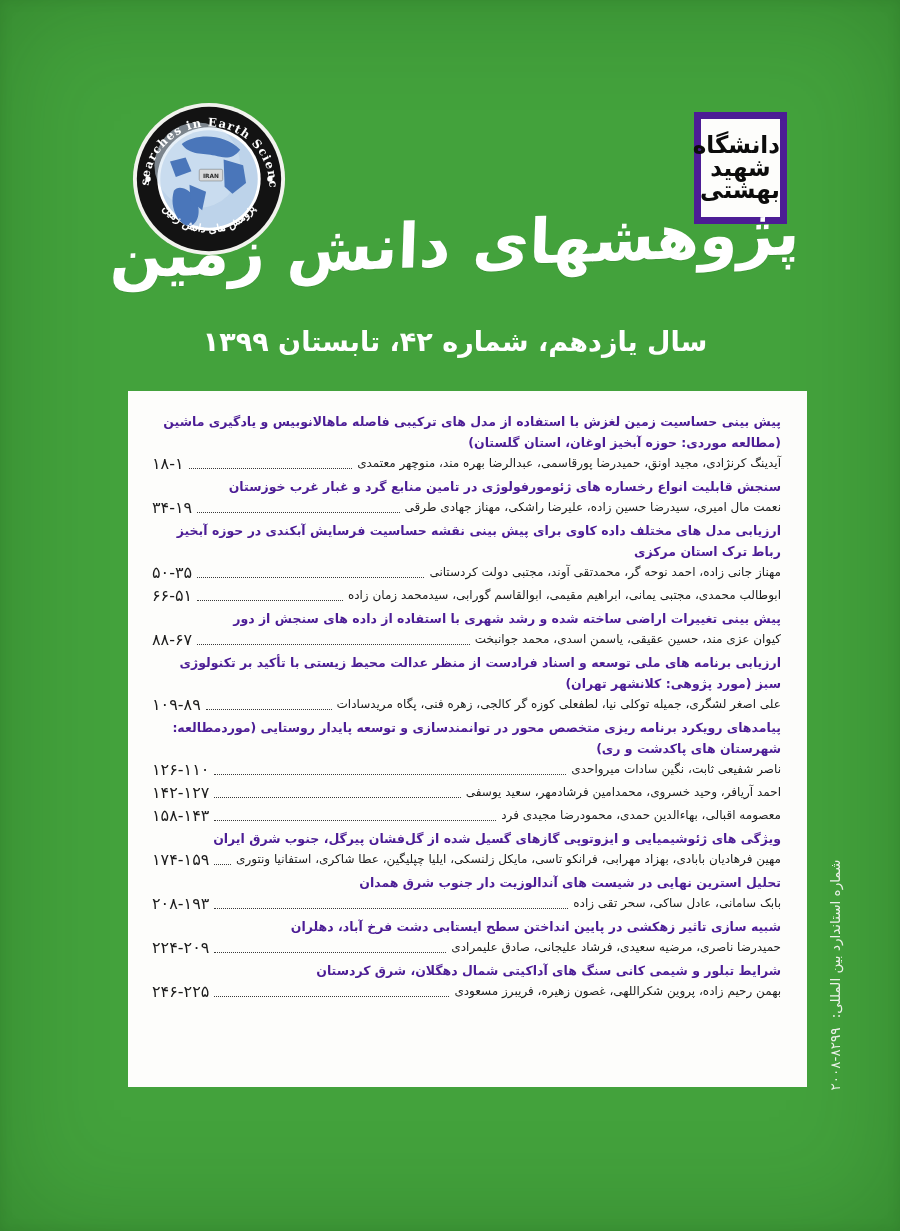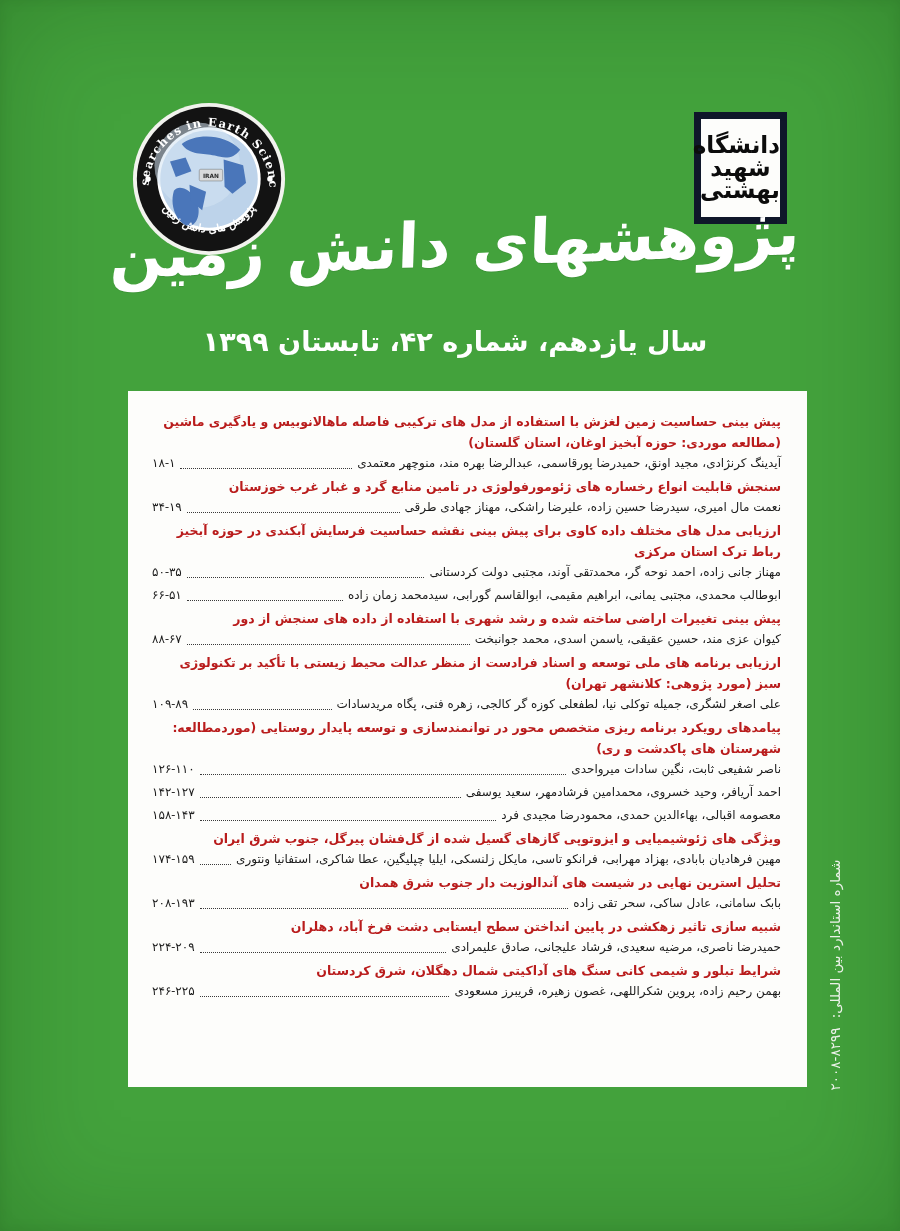--- a/index.html
+++ b/index.html
@@ -19,21 +19,21 @@
     box-shadow: inset 0 0 110px rgba(0,40,0,.22), inset 0 0 14px rgba(0,30,0,.10);
     pointer-events: none;
   }
 
   
   .seal { position: absolute; left: 131px; top: 101px; width: 156px; height: 156px; }
 
   
   .uni-logo {
     position: absolute; left: 694px; top: 112px; width: 93px; height: 112px;
-    background: #fdfdfb; border: 7px solid #0f172a;
+    background: #fdfdfb; border: 7px solid #4c1d95;
     display: flex; flex-direction: column; justify-content: center;
     text-align: center; direction: rtl;
   }
   .uni-logo .uline {
     font-weight: 700; color: #0c0c0c; font-size: 23px; line-height: 0.98;
     transform: scaleY(1.05);
   }
 
   
   .title {
@@ -54,33 +54,33 @@
   .toc-box {
     position: absolute; left: 128px; top: 391px; width: 679px; height: 696px;
     background: #fdfdfb;
     padding: 20px 26px 16px 24px;
     direction: rtl;
     color: #141414;
   }
   .entry { margin-bottom: 2px; }
   .etitle {
     font-size: 12.5px; font-weight: 700; line-height: 21px;
-    text-align: right; color: #b91c1c;
+    text-align: right; color: #4c1d95;
   }
   .arow {
     display: flex; align-items: flex-end; direction: rtl;
     font-size: 12px; line-height: 21px; color: #1c1c1c;
   }
   .eauthors { white-space: nowrap; flex: 0 0 auto; }
   .leader {
     flex: 1 1 auto; min-width: 12px;
     border-bottom: 1.6px dotted #3a3a3a;
     margin: 0 5px 5px 5px; height: 1px;
   }
-  .epages { flex: 0 0 auto; white-space: nowrap; font-size: 12px; font-family: Liberation Serif, serif; }
+  .epages { flex: 0 0 auto; white-space: nowrap; font-size: 16px; }
 
   
   .issn {
     position: absolute; left: 678px; top: 964px; width: 320px; height: 22px;
     transform: rotate(-90deg);
     transform-origin: center;
     direction: rtl; text-align: center;
     color: #f2f7ef; font-size: 13.5px; font-weight: 400;
     white-space: nowrap; letter-spacing: .5px;
   }

